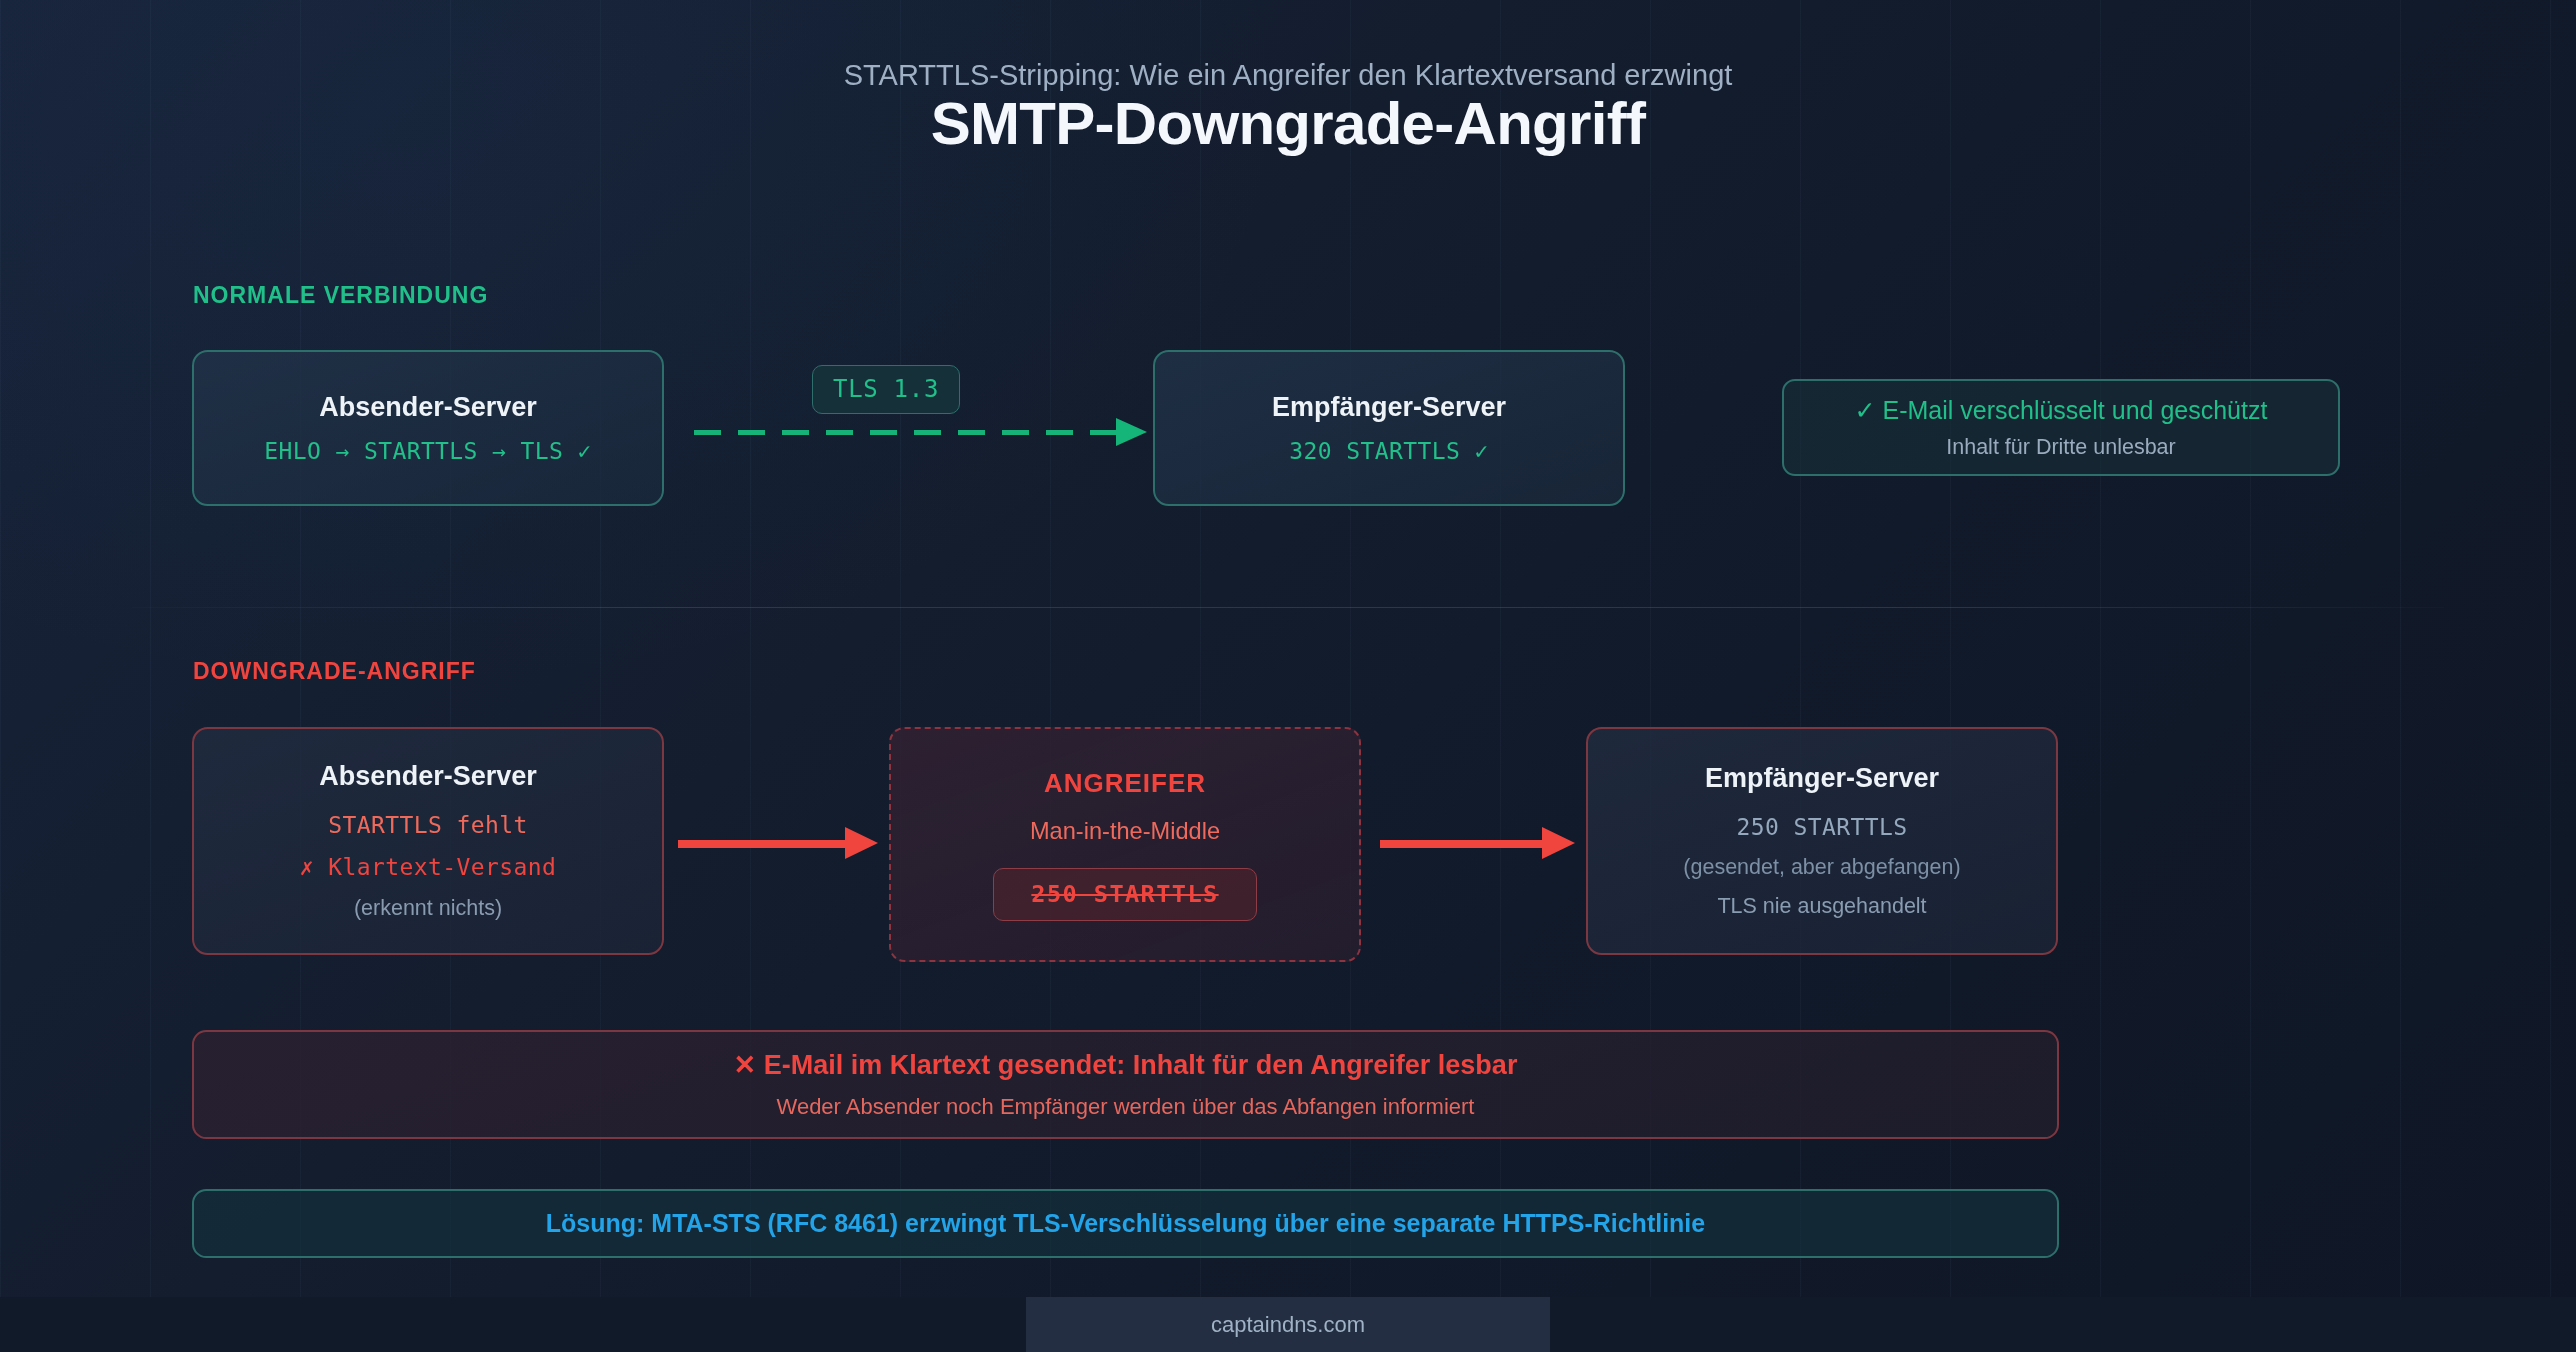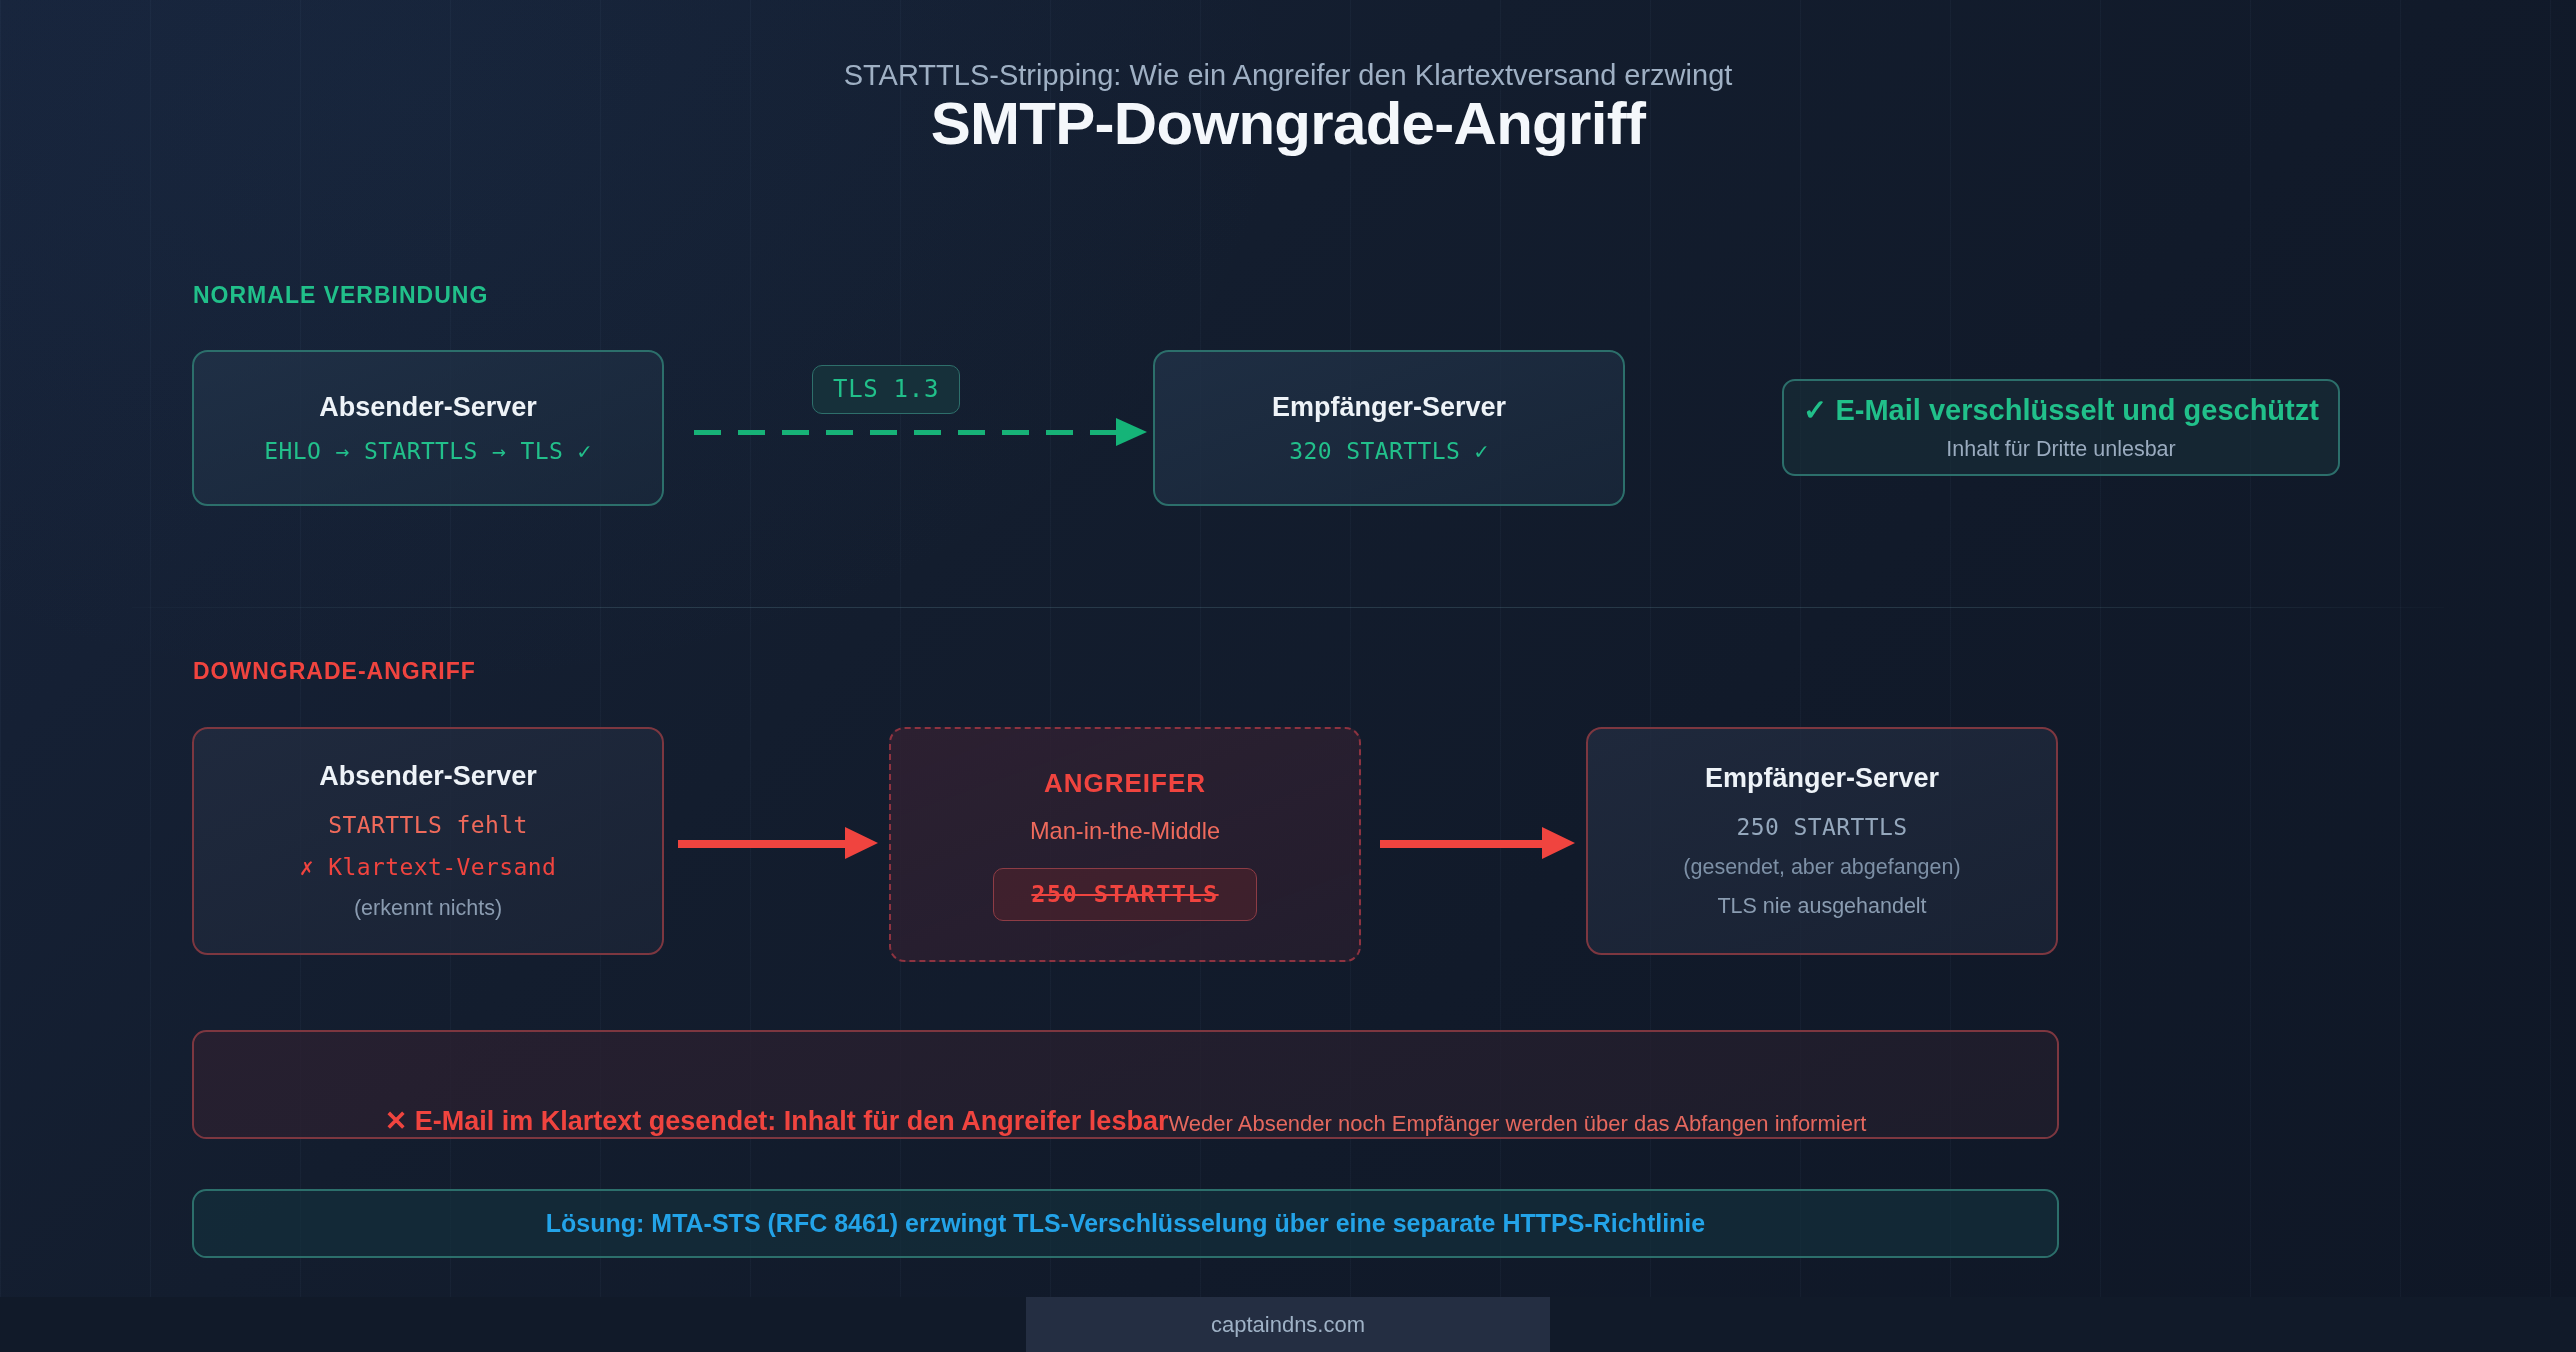--- a/index.html
+++ b/index.html
@@ -174,22 +174,22 @@
     box-sizing: border-box;
     border: 2.1px solid #2c6f6b;
     border-radius: 13px;
     background: rgba(25,47,56,0.62);
     display: flex;
     flex-direction: column;
     align-items: center;
     justify-content: center;
   }
   #ok-status .main {
-    font-size: 29px;
-    font-weight: bold;
+    font-size: 25px;
+    font-weight: normal;
     color: #21c08a;
     white-space: nowrap;
   }
   #ok-status .sub {
     margin-top: 10px;
     font-size: 21.5px;
     color: #9aabbf;
   }
 
   
@@ -303,22 +303,22 @@
     position: absolute;
     left: 192px;
     top: 1030px;
     width: 1867px;
     height: 109px;
     box-sizing: border-box;
     border: 2.1px solid #7d3740;
     border-radius: 14.3px;
     background: linear-gradient(160deg, rgba(44,32,48,0.78), rgba(34,30,44,0.72));
     display: flex;
-    flex-direction: row;
-    align-items: flex-end;
+    flex-direction: column;
+    align-items: center;
     justify-content: center;
   }
   #danger-banner .main {
     font-size: 27px;
     font-weight: bold;
     color: #f0443f;
   }
   #danger-banner .sub {
     margin-top: 13px;
     font-size: 22px;

